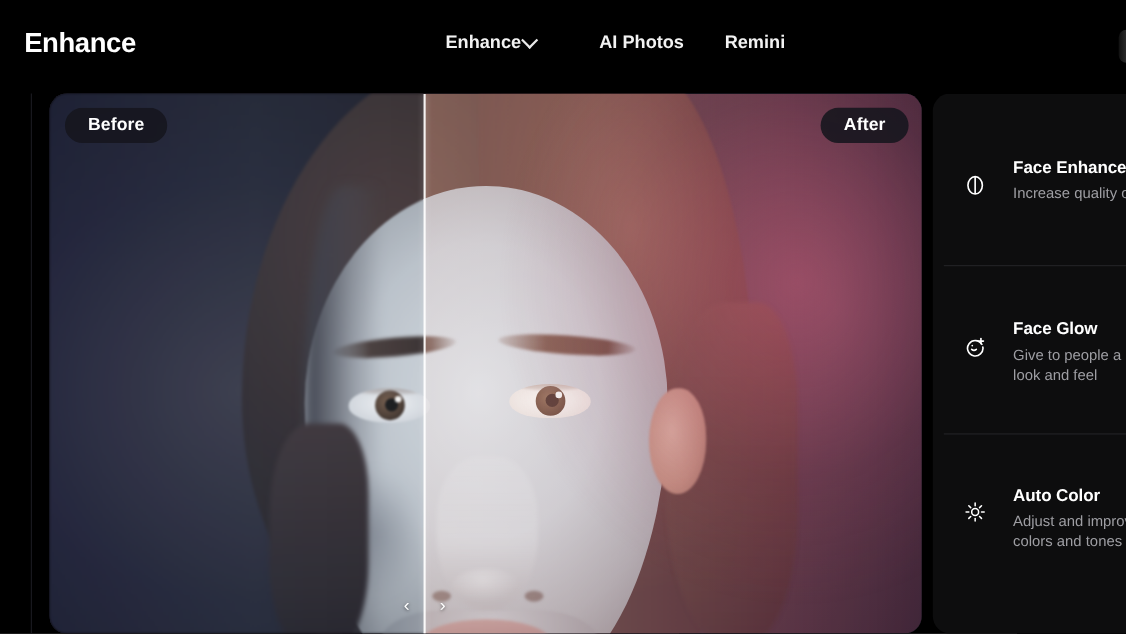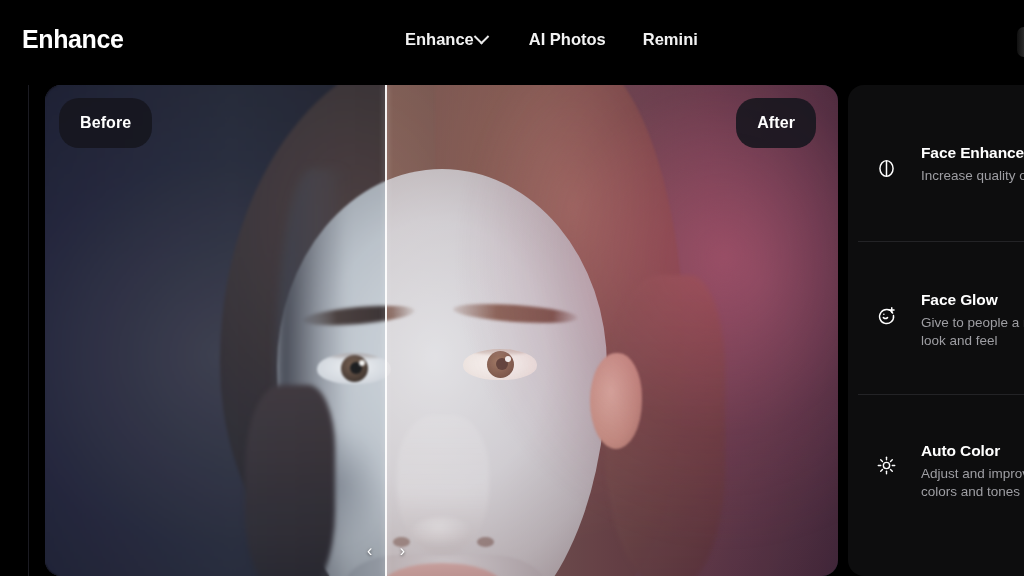--- a/index.html
+++ b/index.html
@@ -32,21 +32,21 @@
     display:flex; align-items:center; gap:0px;
   }
   .nav-item {
     display:flex; align-items:center; gap:2px;
     color:#f2f2f2; font-size:16.5px; font-weight:600;
     padding:4px 0;
     cursor:pointer;
     white-space:nowrap;
   }
   .nav-gap-1 { margin-right:42px; }
-  .nav-gap-2 { margin-right:37px; }
+  .nav-gap-2 { margin-right:37px;margin-left:16px; }
   .chev {
     display:inline-block;
     width:11px; height:11px;
     border-right:2px solid #e8e8e8;
     border-bottom:2px solid #e8e8e8;
     transform:rotate(45deg) translate(-2px,-2px);
   }
   .header-right-stub {
     position:absolute; right:0px; top:27px;
     width:7px; height:30px;
@@ -283,29 +283,29 @@
   .handle-chev {
     color:#fff; font-size:16px; line-height:1;
     text-shadow:0 1px 3px rgba(0,0,0,.6);
     font-weight:500;
   }
 
   
   .badge {
     position:absolute;
     display:flex; align-items:center; justify-content:center;
-    height:50px; padding:0 21px;
+    height:32px; padding:0 21px;
     border-radius:20px;
     background:rgba(22,22,30,.88);
     color:#ffffff; font-size:16px; font-weight:bold;
     letter-spacing:.1px;
     cursor:default;
   }
   .badge-before { left:14px; top:13px; }
-  .badge-after  { right:22px; top:13px; }
+  .badge-after  { right:12px; top:13px; }
 
   
   .sidebar {
     position:absolute; left:848px; top:85px;
     width:190px; height:491px;
     background:#0d0d0e;
     border-radius:16px 0 0 16px;
     overflow:hidden;
   }
   .side-item {

